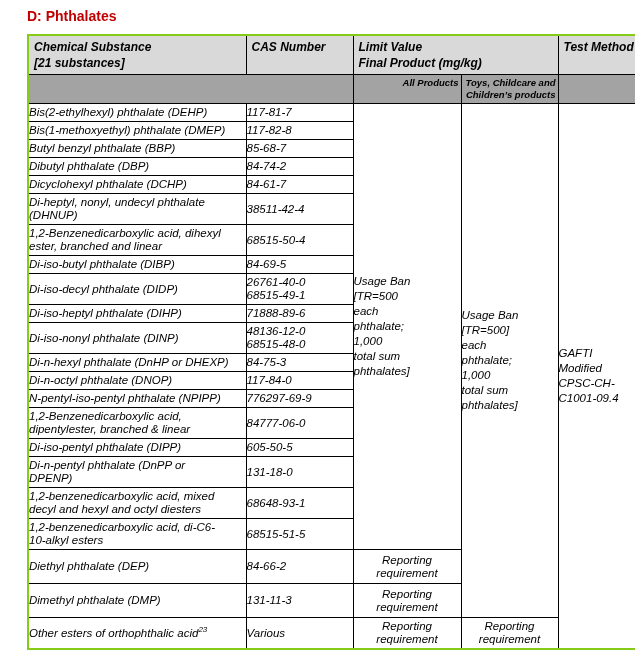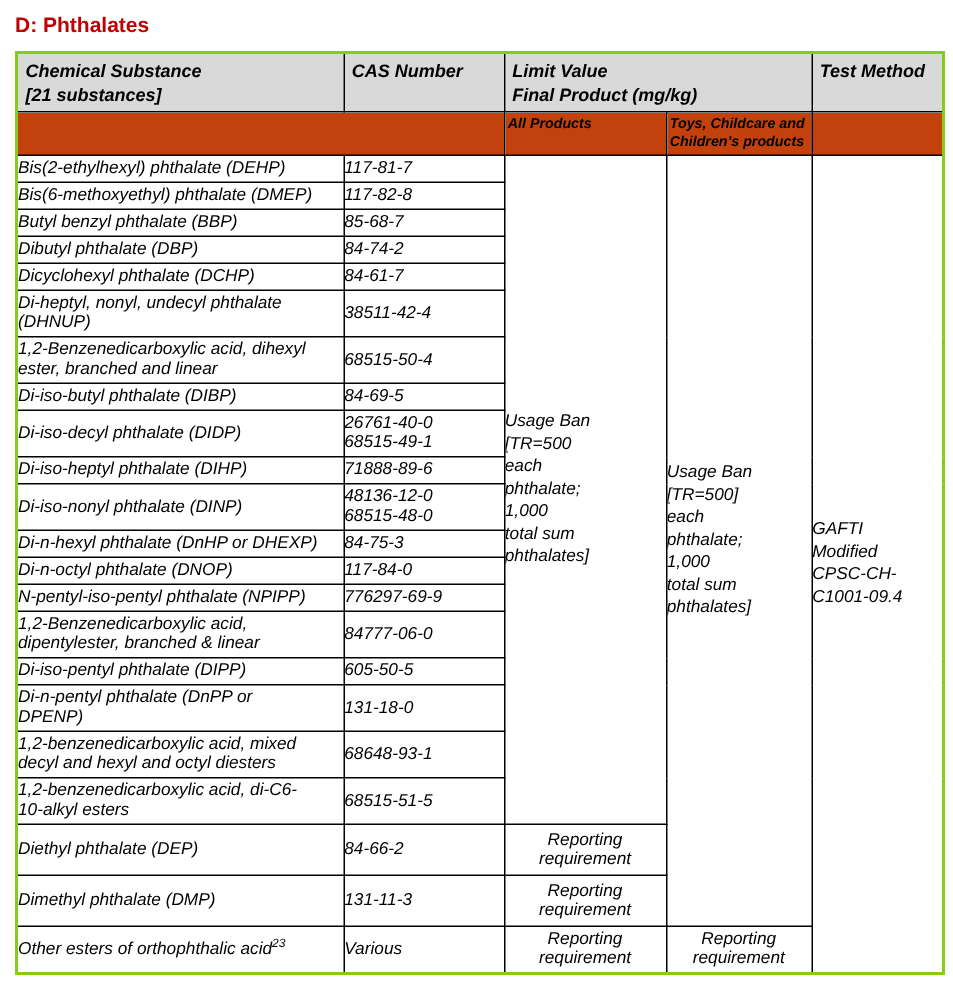--- a/index.html
+++ b/index.html
@@ -8,20 +8,21 @@
     background: #ffffff;
     width: 635px;
     font-family: "Liberation Sans", sans-serif;
     color: #000000;
   }
   .page {
     width: 574px;
     height: 664px;
     box-sizing: border-box;
     padding: 6px 0 0 10px;
+    margin-left: 17px;
   }
   .title {
     font-size: 14px;
     font-weight: bold;
     color: #c00000;
     margin: 2px 0 10px 0;
     font-family: "Liberation Sans", sans-serif;
   }
   table.main {
     border-collapse: collapse;
@@ -40,24 +41,24 @@
     font-size: 12px;
     font-weight: bold;
     text-align: left;
     vertical-align: top;
     padding: 3px 5px;
     white-space: pre-line;
     line-height: 16px;
   }
   thead th.center { }
   thead tr.subheader th {
-    background: #c2410c;
+    background: #a3a3a3;
     font-size: 9.5px;
     line-height: 12px;
-    text-align: left;
+    text-align: right;
     vertical-align: top;
     padding: 2px 2px;
     height: 28px;
   }
   tbody td {
     font-size: 11.5px;
     line-height: 13px;
     padding: 2px 0;
     vertical-align: middle;
     white-space: pre-line;
@@ -129,21 +130,21 @@
 phthalate;
 1,000
 total sum
 phthalates]</td>
         <td class="merged" rowspan="22">GAFTI
 Modified
 CPSC-CH-
 C1001-09.4</td>
       </tr>
       <tr class="h1">
-        <td class="name">Bis(6-methoxyethyl) phthalate (DMEP)</td>
+        <td class="name">Bis(1-methoxyethyl) phthalate (DMEP)</td>
         <td class="cas">117-82-8</td>
       </tr>
       <tr class="h1">
         <td class="name">Butyl benzyl phthalate (BBP)</td>
         <td class="cas">85-68-7</td>
       </tr>
       <tr class="h1">
         <td class="name">Dibutyl phthalate (DBP)</td>
         <td class="cas">84-74-2</td>
       </tr>

